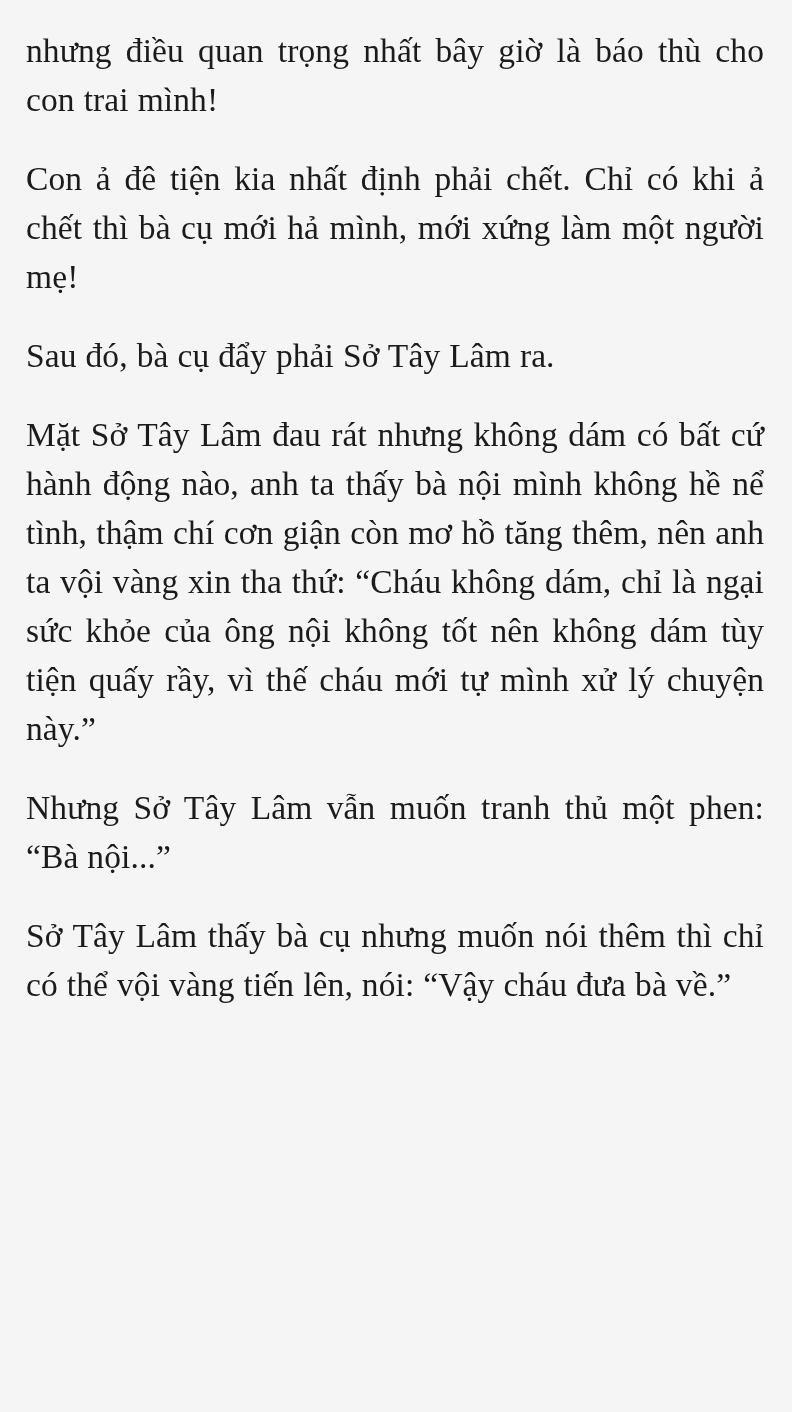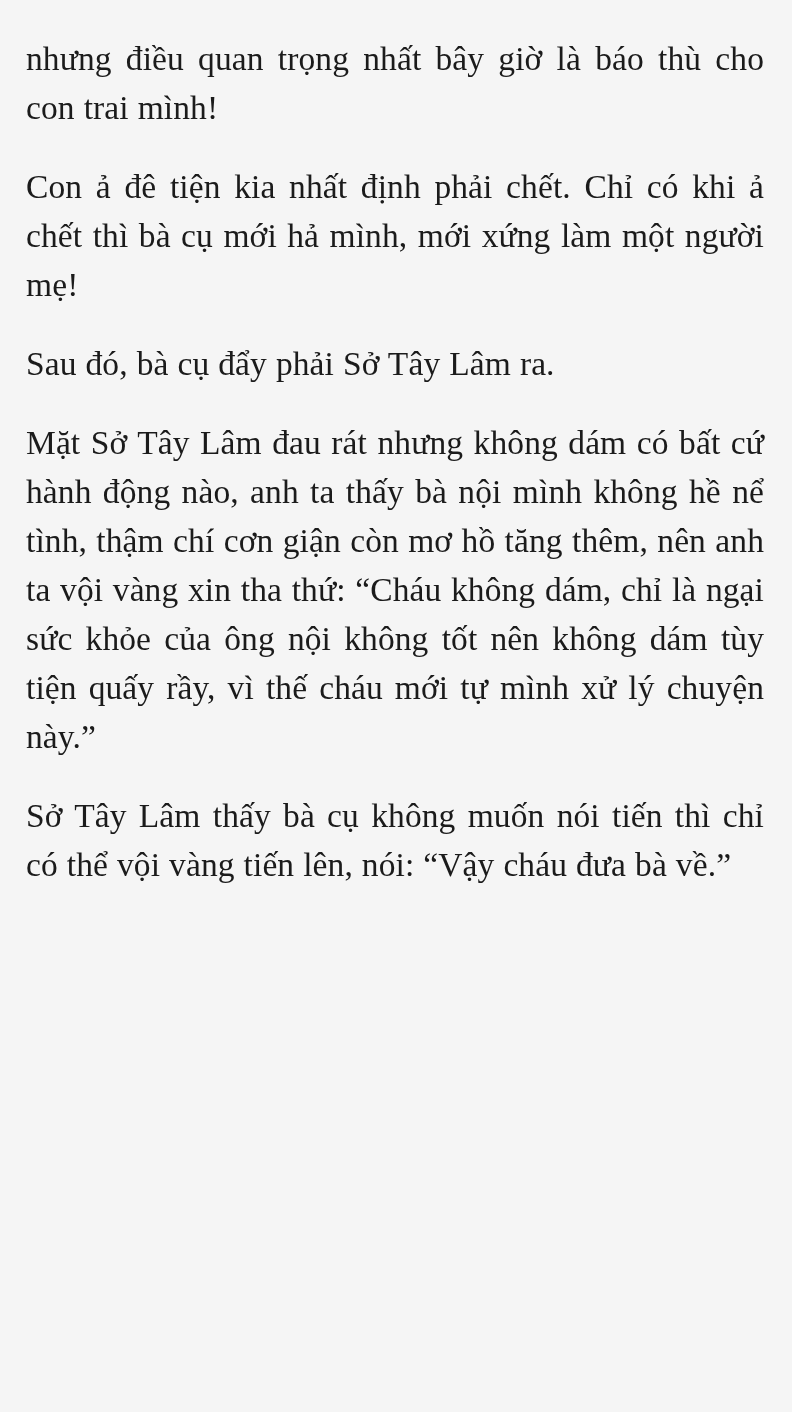--- a/index.html
+++ b/index.html
@@ -10,21 +10,21 @@
   body {
     width: 792px;
     min-height: 1412px;
     font-family: "Liberation Serif", serif;
   }
   .page {
     width: 792px;
     min-height: 1412px;
     background: #f5f5f5;
     box-sizing: border-box;
-    padding: 34px 28px 20px 26px;
+    padding: 26px 28px 20px 26px;
     display: flex;
     flex-direction: column;
   }
   .reader-body {
     display: flex;
     flex-direction: column;
   }
   .para {
     font-family: "Liberation Serif", serif;
     font-size: 33.5px;
@@ -42,15 +42,16 @@
 </style>
 </head>
 <body>
 
 <div class="page">
   <div class="reader-body">
     <p class="para">nhưng điều quan trọng nhất bây giờ là báo thù cho con trai mình!</p>
     <p class="para">Con ả đê tiện kia nhất định phải chết. Chỉ có khi ả chết thì bà cụ mới hả mình, mới xứng làm một người mẹ!</p>
     <p class="para">Sau đó, bà cụ đẩy phải Sở Tây Lâm ra.</p>
     <p class="para">Mặt Sở Tây Lâm đau rát nhưng không dám có bất cứ hành động nào, anh ta thấy bà nội mình không hề nể tình, thậm chí cơn giận còn mơ hồ tăng thêm, nên anh ta vội vàng xin tha thứ: “Cháu không dám, chỉ là ngại sức khỏe của ông nội không tốt nên không dám tùy tiện quấy rầy, vì thế cháu mới tự mình xử lý chuyện này.”</p>
-    <p class="para">Sở Tây Lâm thấy bà cụ không muốn nói tiến thì chỉ có thể vội vàng tiến lên, nói: “Vậy cháu đưa bà về.”</p>
+    <p class="para">Nhưng Sở Tây Lâm vẫn muốn tranh thủ một phen: “Bà nội...”</p>
+    <p class="para">Sở Tây Lâm thấy bà cụ nhưng muốn nói thêm thì chỉ có thể vội vàng tiến lên, nói: “Vậy cháu đưa bà về.”</p>
   </div>
 </div>
 
 </body></html>

